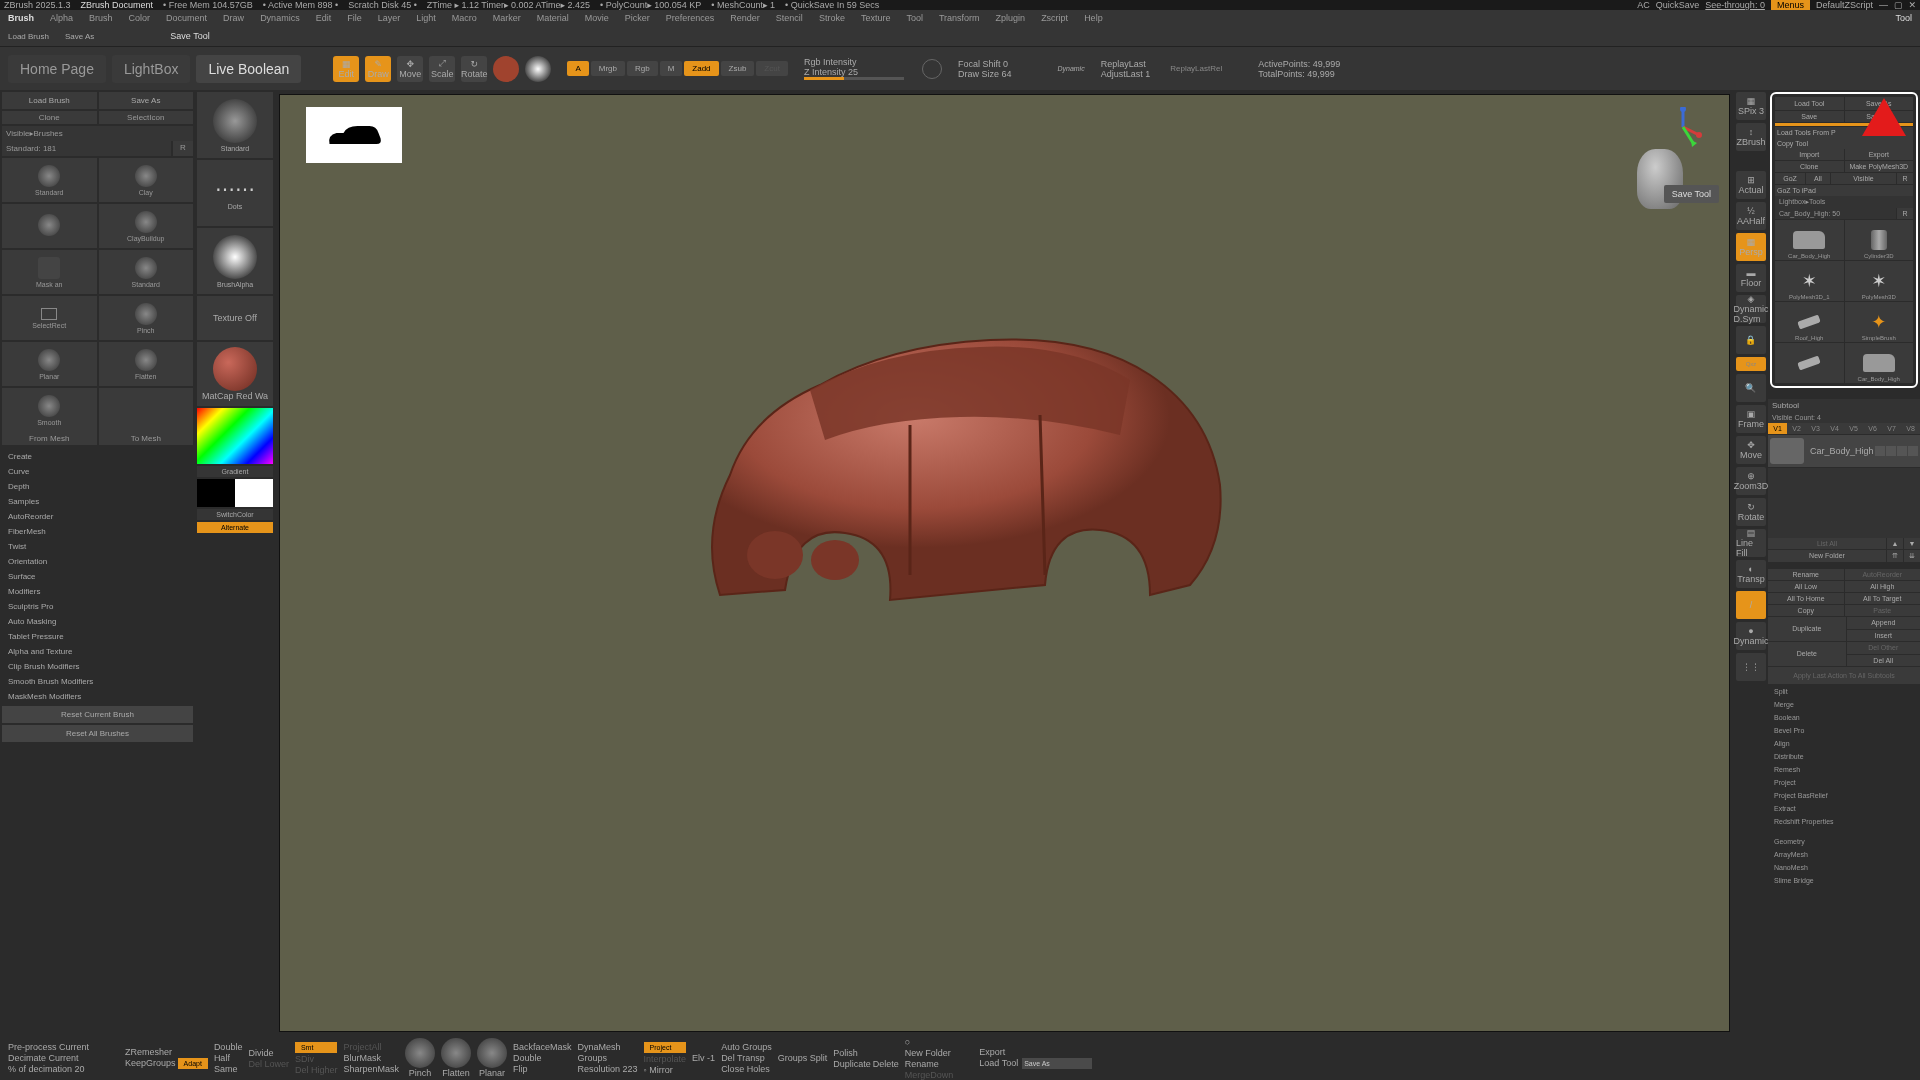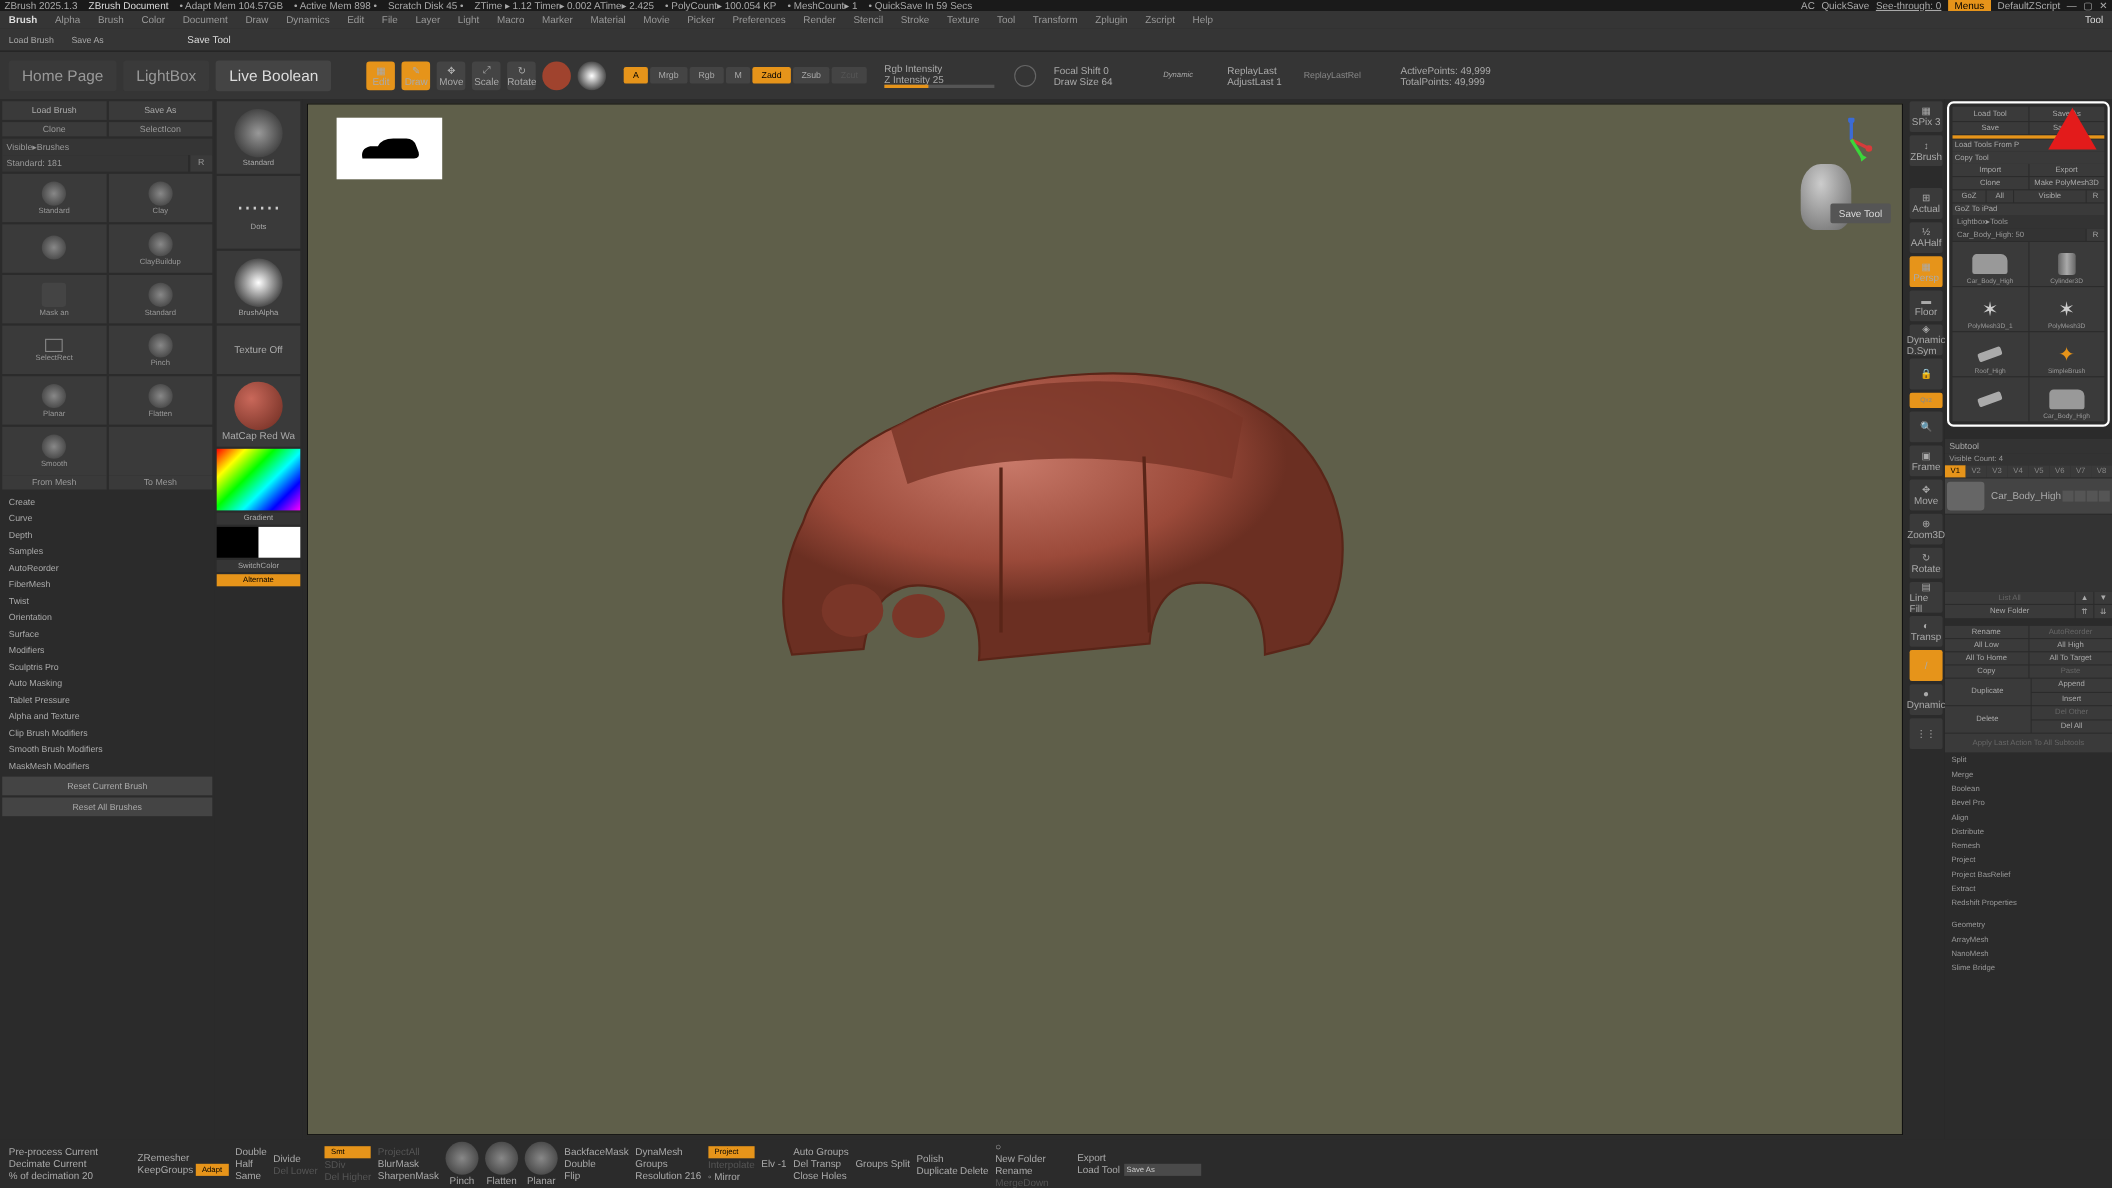--- a/index.html
+++ b/index.html
@@ -108,21 +108,21 @@
 .bb-input{width:70px;padding:2px;background:#4a4a4a;font-size:7px;color:#ccc;border:none}
 
 .tooltip{position:absolute;background:#555;color:#ddd;padding:4px 8px;font-size:9px;border-radius:2px}
 </style>
 </head>
 <body>
 
 <div class="titlebar">
   <span class="tinfo">ZBrush 2025.1.3</span>
   <span class="tinfo hl">ZBrush Document</span>
-  <span class="tinfo">• Adapt Mem 104.57GB</span>
+  <span class="tinfo">• Free Mem 104.57GB</span>
   <span class="tinfo">• Active Mem 898 •</span>
   <span class="tinfo">Scratch Disk 45 •</span>
   <span class="tinfo">ZTime ▸ 1.12 Timer▸ 0.002 ATime▸ 2.425</span>
   <span class="tinfo">• PolyCount▸ 100.054 KP</span>
   <span class="tinfo">• MeshCount▸ 1</span>
   <span class="tinfo">• QuickSave In 59 Secs</span>
   <div class="titlebar-right">
     <span>AC</span>
     <span>QuickSave</span>
     <span style="text-decoration:underline">See-through: 0</span>
@@ -210,21 +210,21 @@
     <span>Rgb Intensity</span>
     <span>Z Intensity 25</span>
     <div class="slider-bar or"></div>
   </div>
   <div class="circsml"></div>
   <div class="slider-grp">
     <span>Focal Shift 0</span>
     <span>Draw Size 64</span>
   </div>
   <span style="margin-left:40px;font-size:7px;font-style:italic">Dynamic</span>
-  <div class="slider-grp" style="margin-left:25px">
+  <div class="slider-grp" style="margin-left:10px">
     <span>ReplayLast</span>
     <span>AdjustLast 1</span>
   </div>
   <span class="ptinfo">ReplayLastRel</span>
   <div class="slider-grp" style="margin-left:30px">
     <span>ActivePoints: 49,999</span>
     <span>TotalPoints: 49,999</span>
   </div>
 </div>
 
@@ -653,21 +653,21 @@
       <span>Planar</span>
     </div>
   <div class="bb-col">
     <span>BackfaceMask</span>
     <span>Double</span>
     <span>Flip</span>
   </div>
   <div class="bb-col">
     <span>DynaMesh</span>
     <span>Groups</span>
-    <span>Resolution 216</span>
+    <span>Resolution 223</span>
   </div>
   <div class="bb-col">
     <span class="bb-btn or">Project</span>
     <span style="color:#555">Interpolate</span>
     <span>◦ <span>Mirror</span></span>
   </div>
   <div class="bb-col">
       <span>Elv -1</span>
     </div>
   <div class="bb-col">

